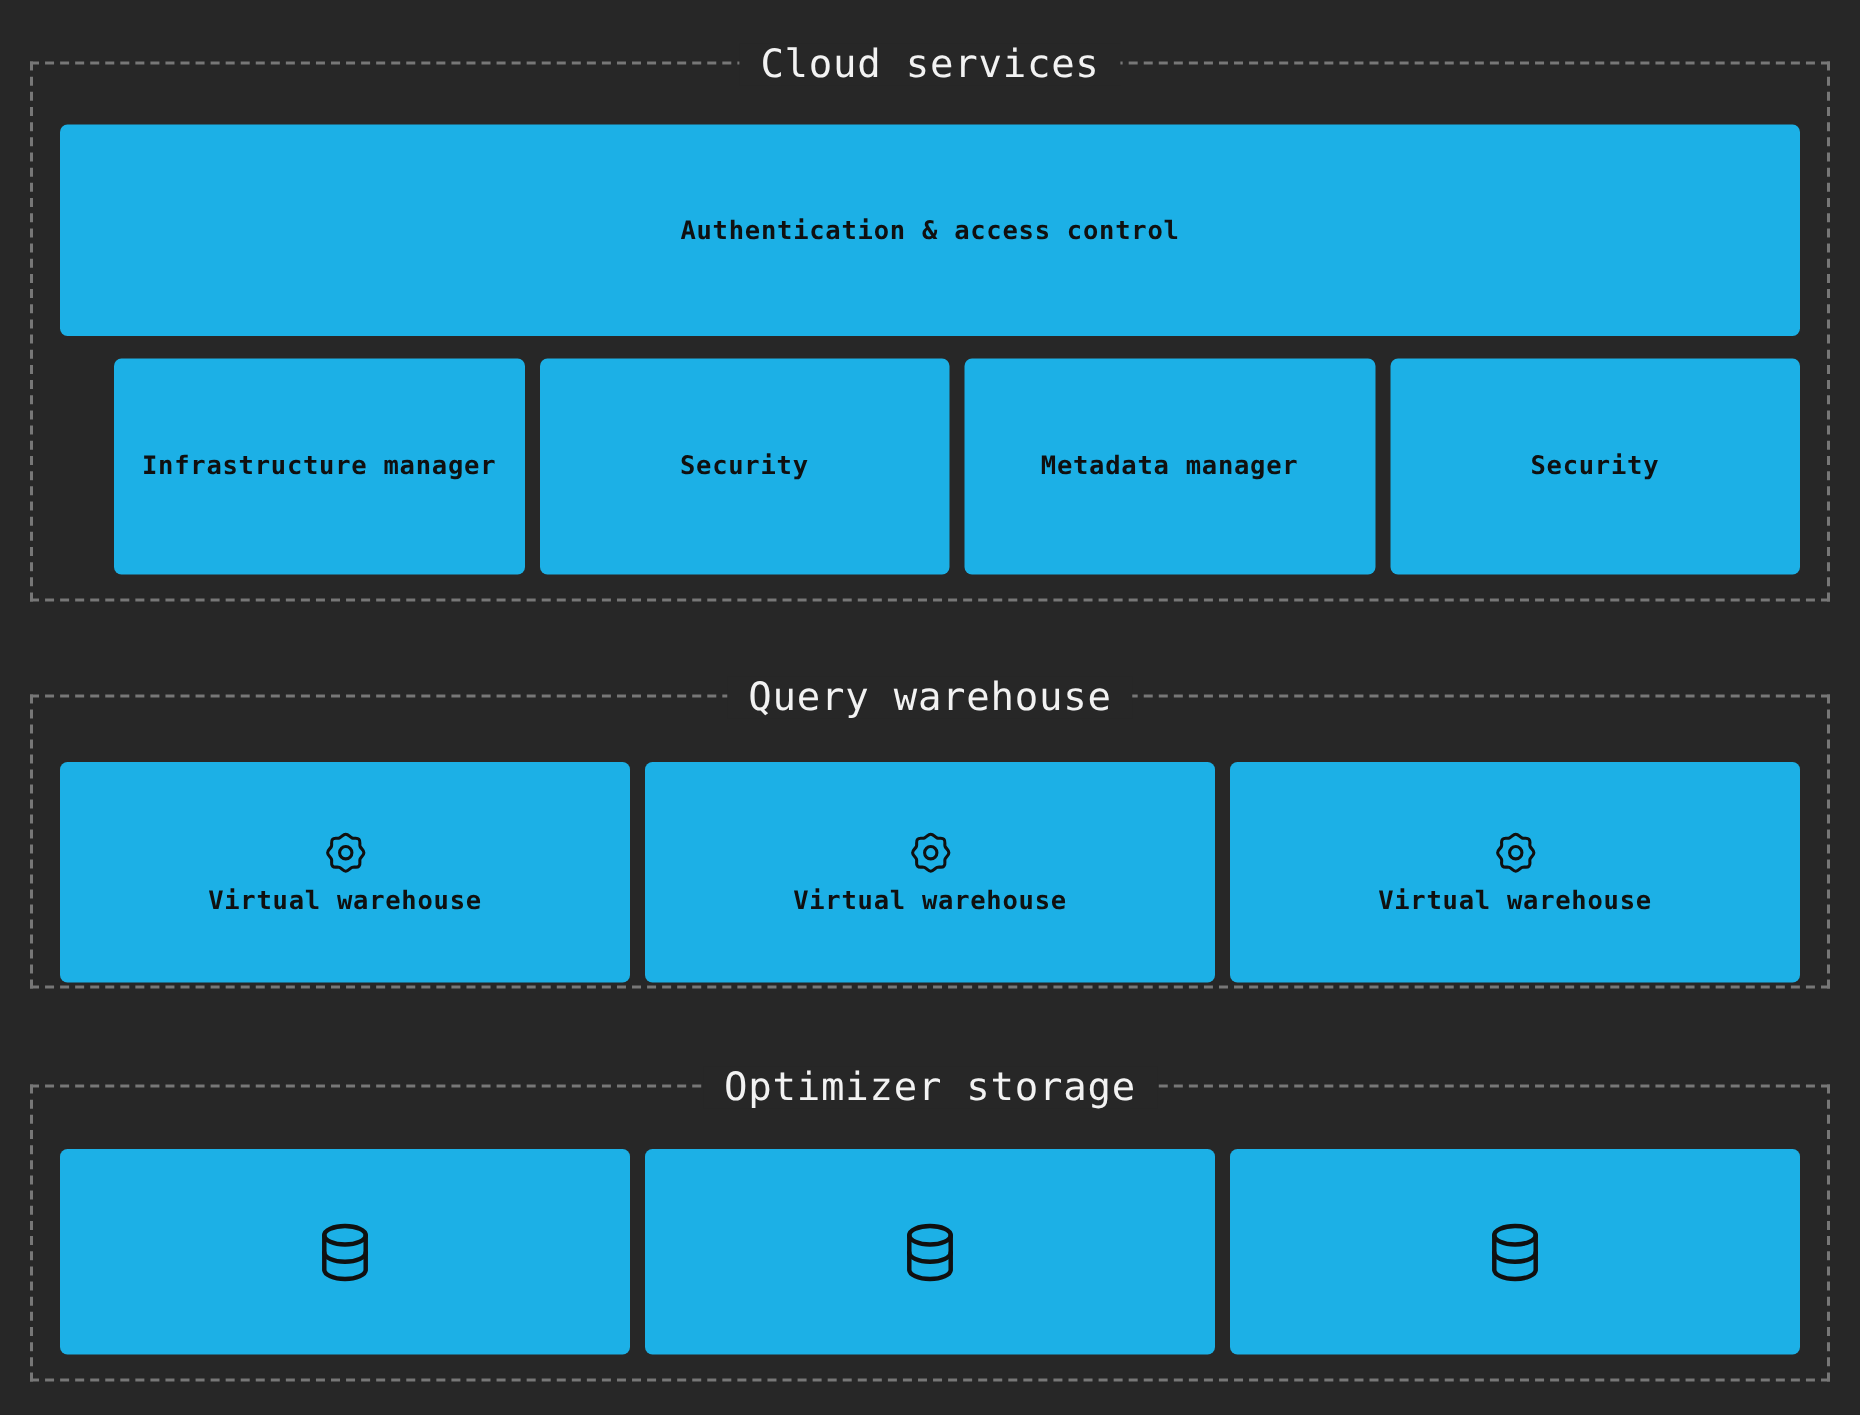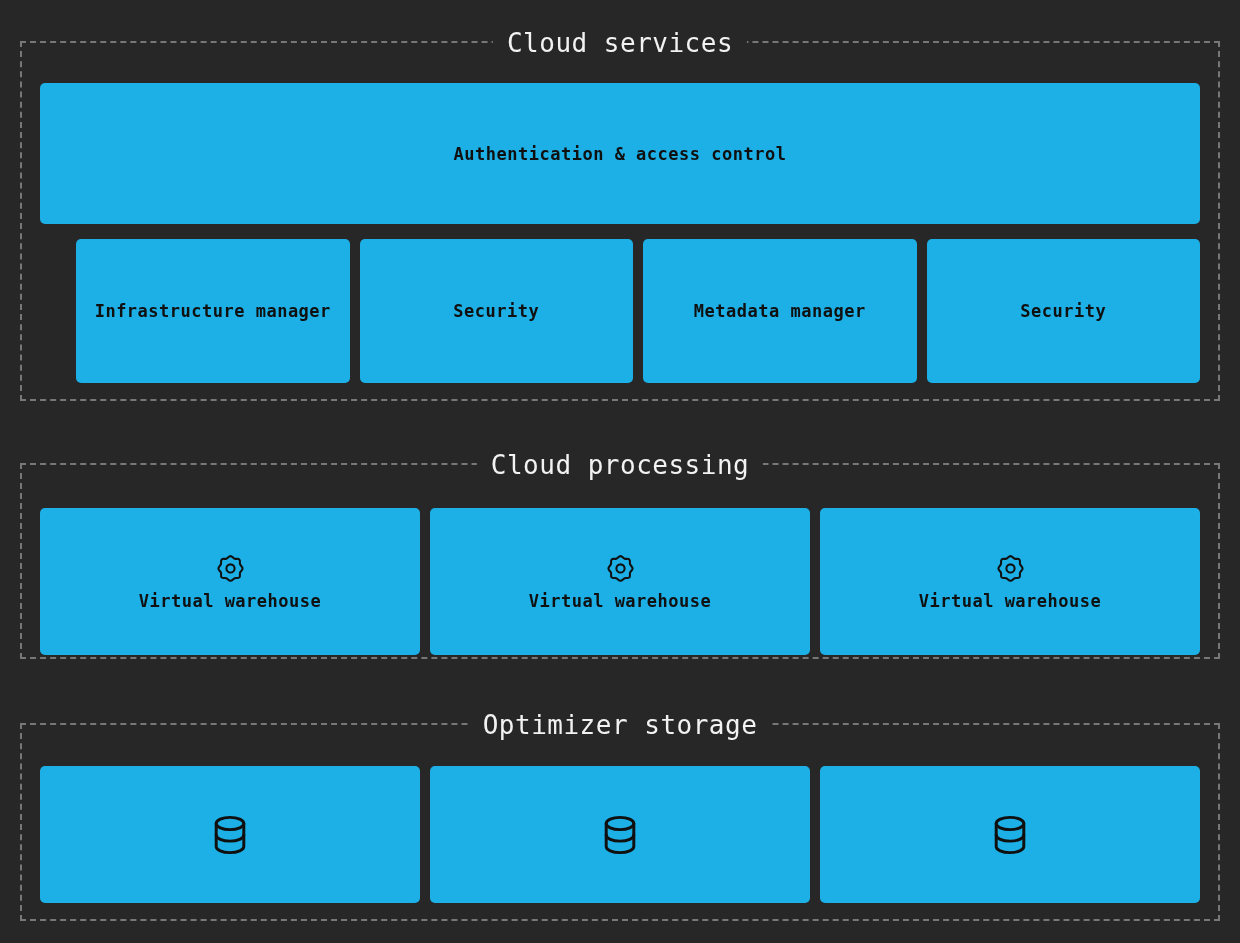--- a/index.html
+++ b/index.html
@@ -125,21 +125,21 @@
       <div class="node">
         <span class="node-label">Metadata manager</span>
       </div>
       <div class="node">
         <span class="node-label">Security</span>
       </div>
     </div>
   </div>
 
   <div class="section" id="section-query-processing">
-    <div class="section-title">Cloud processing</div>
+    <div class="section-title">Query warehouse</div>
 
     <div class="row" id="row-warehouses">
 
       <div class="node">
         <span class="icon">
           <svg width="29" height="29" viewBox="0 0 24 24" fill="none" stroke="#101010" stroke-width="1.7" stroke-linecap="round" stroke-linejoin="round">
             <path d="M12 2.6c1.5 0 2.2 1.6 3.5 2.1 1.3.5 2.8-.4 3.8.7 1.1 1.1.1 2.6.6 3.9.5 1.3 2.1 2 2.1 3.5s-1.6 2.2-2.1 3.5c-.5 1.3.5 2.8-.6 3.9-1 1.1-2.5.2-3.8.7-1.3.5-2 2.1-3.5 2.1s-2.2-1.6-3.5-2.1c-1.3-.5-2.8.4-3.8-.7-1.1-1.1-.1-2.6-.6-3.9C3.6 15 2 14.3 2 12.8s1.6-2.2 2.1-3.5c.5-1.3-.5-2.8.6-3.9 1-1.1 2.5-.2 3.8-.7C9.8 4.2 10.5 2.6 12 2.6Z"></path>
             <circle cx="12" cy="12.8" r="3.4"></circle>
           </svg>
         </span>

